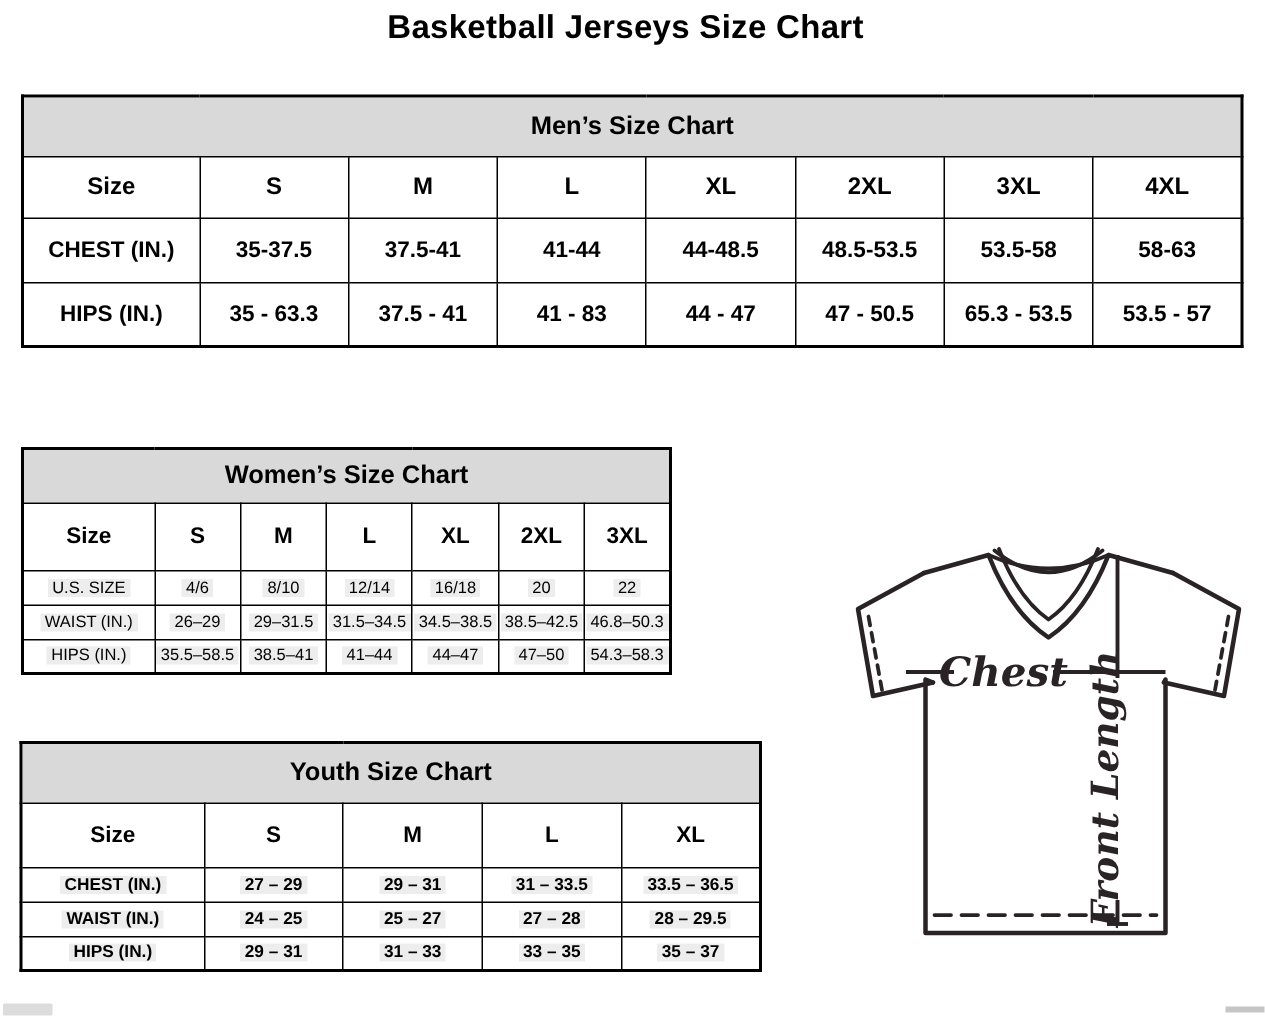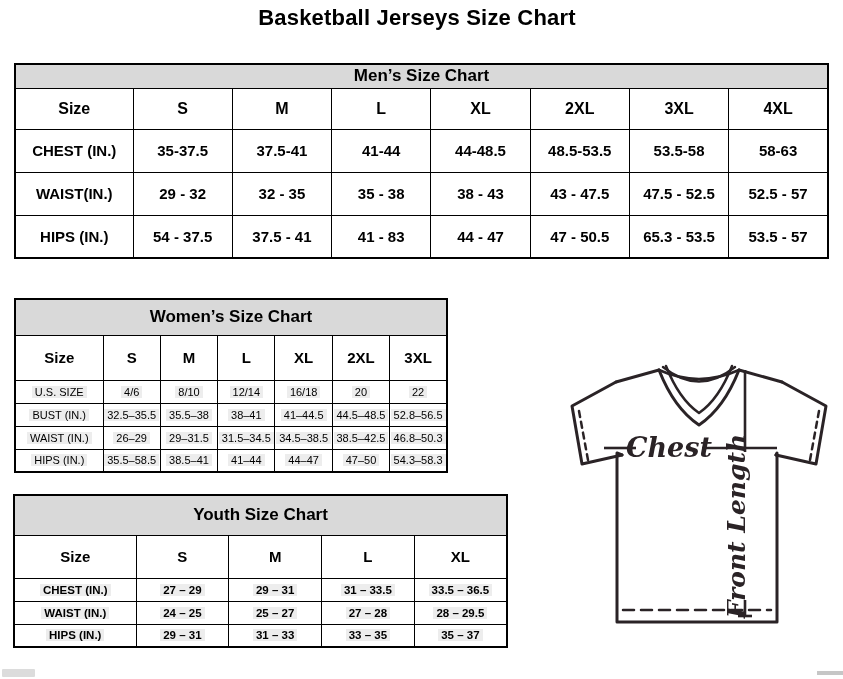--- a/index.html
+++ b/index.html
@@ -18,21 +18,21 @@
   }
   table.sizechart td, table.sizechart th {
     border:1px solid #000; text-align:center; vertical-align:middle;
     padding:0; overflow:hidden; white-space:nowrap;
   }
   tr.bar td {
     background:#d9d9d9; font-weight:bold; font-size:17px;
   }
   
   #mens { left:14px; top:63px; width:815px; }
-  #mens tr.bar td { height:24px; }
+  #mens tr.bar td { height:40px; }
   #mens tr.head th { height:41px; font-size:16px; }
   #mens tr.datarow td { height:43px; font-size:15px; font-weight:bold; }
   
   #womens { left:14px; top:298px; width:434px; }
   #womens tr.bar td { height:36px; }
   #womens tr.head th { height:45px; font-size:15px; }
   #womens tr.datarow td { height:23px; font-size:11px; font-weight:normal; }
   
   #youth { left:13px; top:494px; width:495px; }
   #youth tr.bar td { height:40px; }
@@ -90,32 +90,22 @@
     <td>CHEST (IN.)</td>
     <td>35-37.5</td>
     <td>37.5-41</td>
     <td>41-44</td>
     <td>44-48.5</td>
     <td>48.5-53.5</td>
     <td>53.5-58</td>
     <td>58-63</td>
   </tr>
   <tr class="datarow">
-    <td>WAIST(IN.)</td>
-    <td>29 - 32</td>
-    <td>32 - 35</td>
-    <td>35 - 38</td>
-    <td>38 - 43</td>
-    <td>43 - 47.5</td>
-    <td>47.5 - 52.5</td>
-    <td>52.5 - 57</td>
-  </tr>
-  <tr class="datarow">
     <td>HIPS (IN.)</td>
-    <td>54 - 37.5</td>
+    <td>35 - 63.3</td>
     <td>37.5 - 41</td>
     <td>41 - 83</td>
     <td>44 - 47</td>
     <td>47 - 50.5</td>
     <td>65.3 - 53.5</td>
     <td>53.5 - 57</td>
   </tr>
 </tbody>
   </table>
 
@@ -145,29 +135,20 @@
   <tr class="datarow">
     <td><span class="hl">U.S. SIZE</span></td>
     <td><span class="hl">4/6</span></td>
     <td><span class="hl">8/10</span></td>
     <td><span class="hl">12/14</span></td>
     <td><span class="hl">16/18</span></td>
     <td><span class="hl">20</span></td>
     <td><span class="hl">22</span></td>
   </tr>
   <tr class="datarow">
-    <td><span class="hl">BUST (IN.)</span></td>
-    <td><span class="hl">32.5–35.5</span></td>
-    <td><span class="hl">35.5–38</span></td>
-    <td><span class="hl">38–41</span></td>
-    <td><span class="hl">41–44.5</span></td>
-    <td><span class="hl">44.5–48.5</span></td>
-    <td><span class="hl">52.8–56.5</span></td>
-  </tr>
-  <tr class="datarow">
     <td><span class="hl">WAIST (IN.)</span></td>
     <td><span class="hl">26–29</span></td>
     <td><span class="hl">29–31.5</span></td>
     <td><span class="hl">31.5–34.5</span></td>
     <td><span class="hl">34.5–38.5</span></td>
     <td><span class="hl">38.5–42.5</span></td>
     <td><span class="hl">46.8–50.3</span></td>
   </tr>
   <tr class="datarow">
     <td><span class="hl">HIPS (IN.)</span></td>

